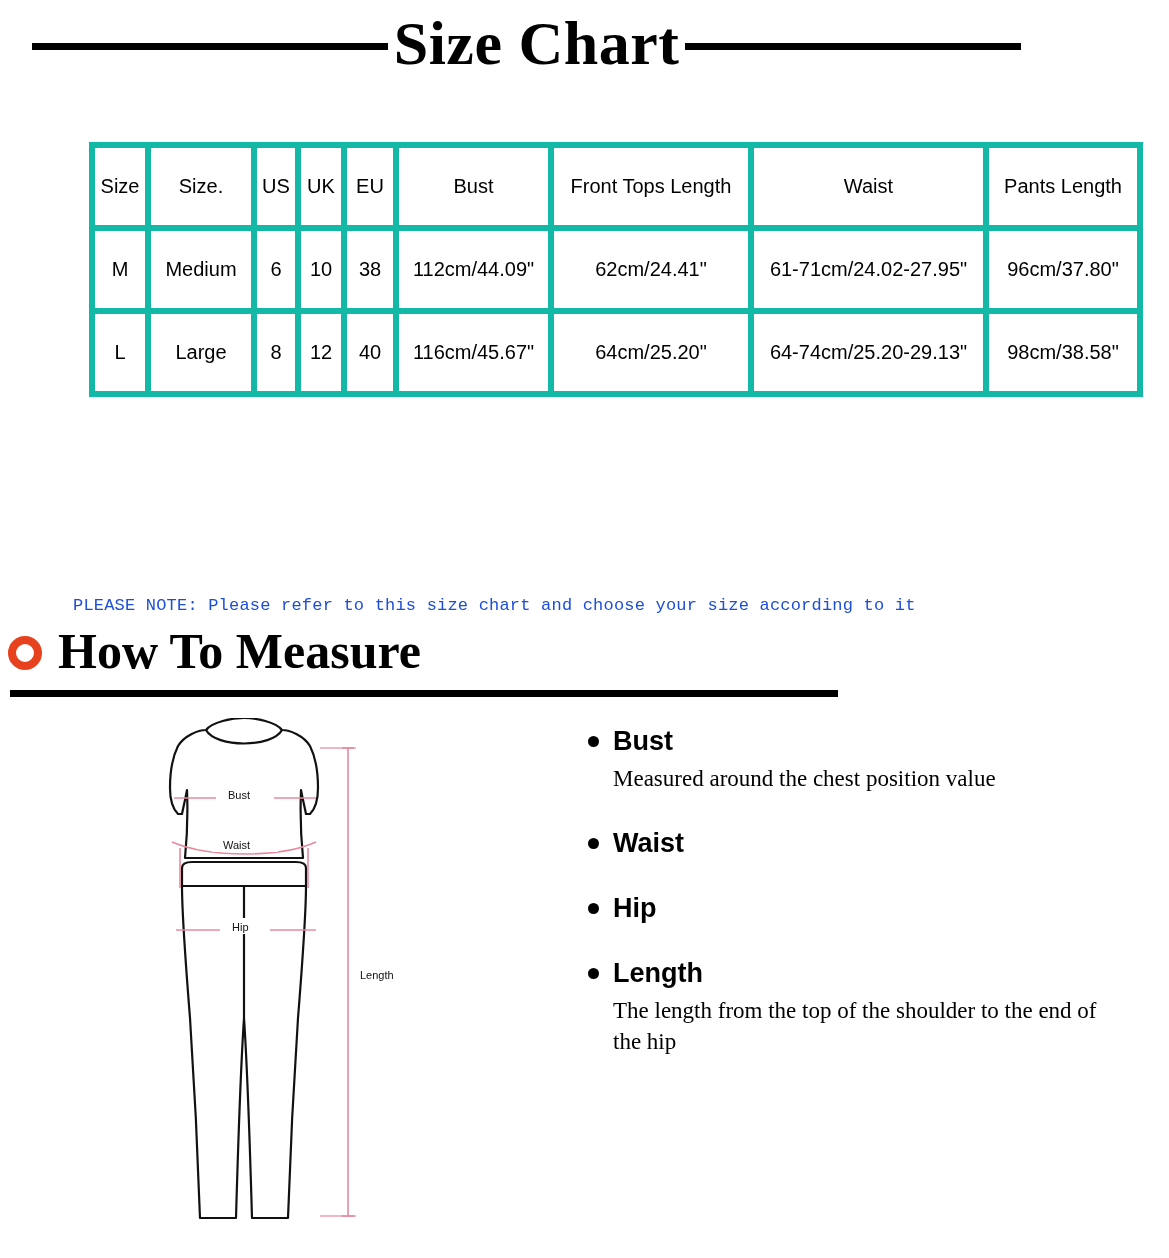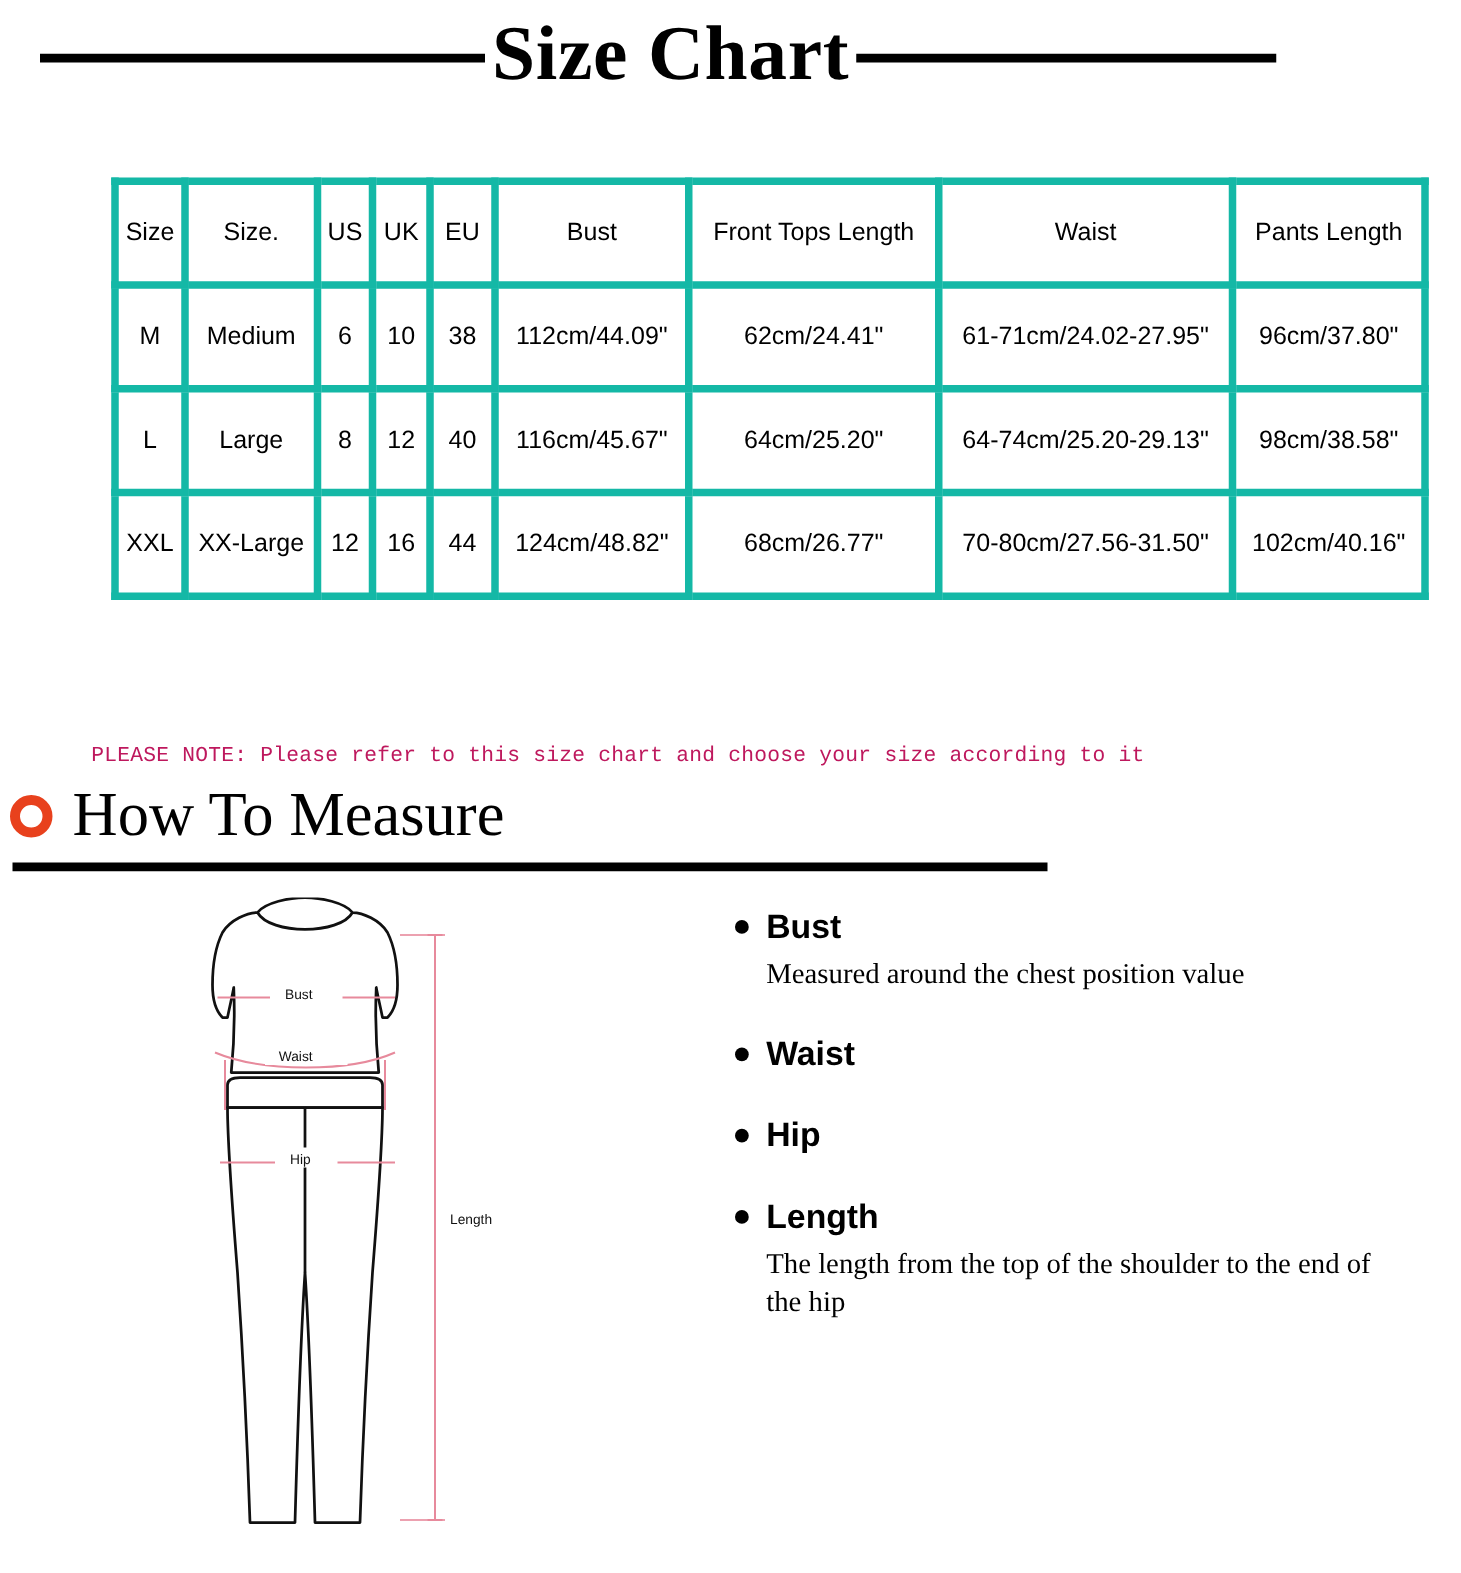--- a/index.html
+++ b/index.html
@@ -76,21 +76,21 @@
   .col-bust   { width: 155px; }
   .col-front  { width: 200px; }
   .col-waist  { width: 235px; }
   .col-pants  { width: 154px; }
 
   
   .note {
     position: absolute;
     left: 73px;
     top: 596px;
-    color: #be185d;
+    color: #1d4ed8;
     font-family: "Liberation Mono", monospace;
     font-size: 17px;
     letter-spacing: 0.2px;
     white-space: nowrap;
   }
 
   
   .htm {
     position: absolute;
     left: 8px;
@@ -102,21 +102,21 @@
     width: 34px;
     height: 34px;
     border-radius: 50%;
     border: 8px solid #e8411d;
     box-sizing: border-box;
     margin-right: 16px;
     margin-top: 4px;
   }
   .htm-title {
     font-family: "Liberation Serif", serif;
-    font-weight: 400;
+    font-weight: 700;
     font-size: 50px;
     line-height: 1;
   }
   .htm-underline {
     position: absolute;
     left: 10px;
     top: 690px;
     width: 828px;
     height: 7px;
     background: #000;
@@ -213,31 +213,20 @@
         <td>L</td>
         <td>Large</td>
         <td>8</td>
         <td>12</td>
         <td>40</td>
         <td>116cm/45.67"</td>
         <td>64cm/25.20"</td>
         <td>64-74cm/25.20-29.13"</td>
         <td>98cm/38.58"</td>
       </tr>
-      <tr>
-        <td>XXL</td>
-        <td>XX-Large</td>
-        <td>12</td>
-        <td>16</td>
-        <td>44</td>
-        <td>124cm/48.82"</td>
-        <td>68cm/26.77"</td>
-        <td>70-80cm/27.56-31.50"</td>
-        <td>102cm/40.16"</td>
-      </tr>
     </tbody>
   </table>
 </div>
 
 <div class="note">PLEASE NOTE: Please refer to this size chart and choose your size according to it</div>
 
 <div class="htm">
   <div class="htm-bullet"></div>
   <div class="htm-title">How To Measure</div>
 </div>

